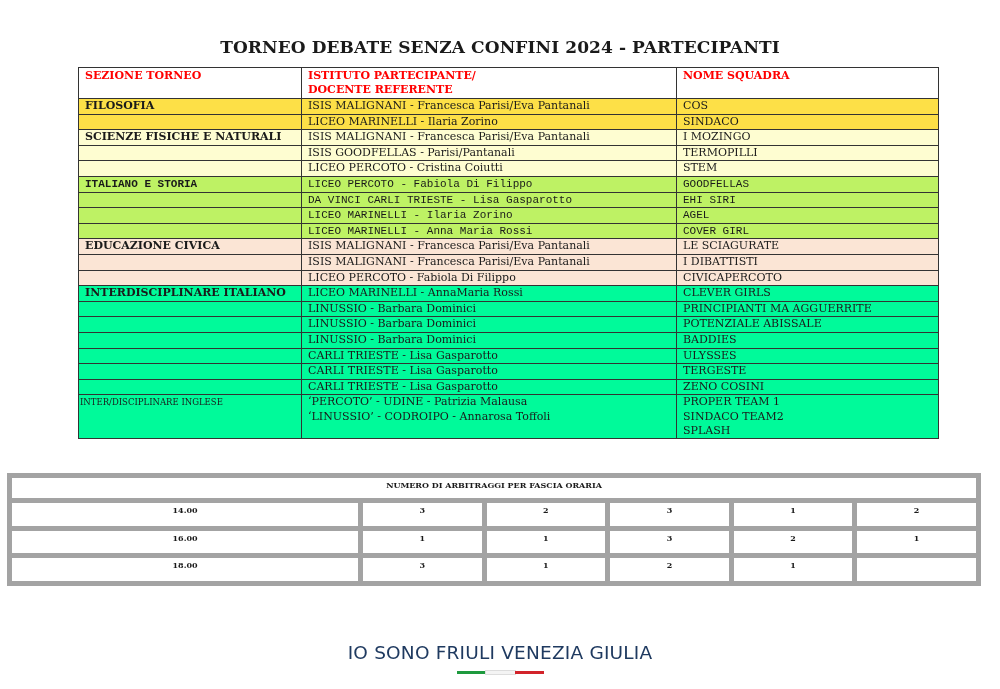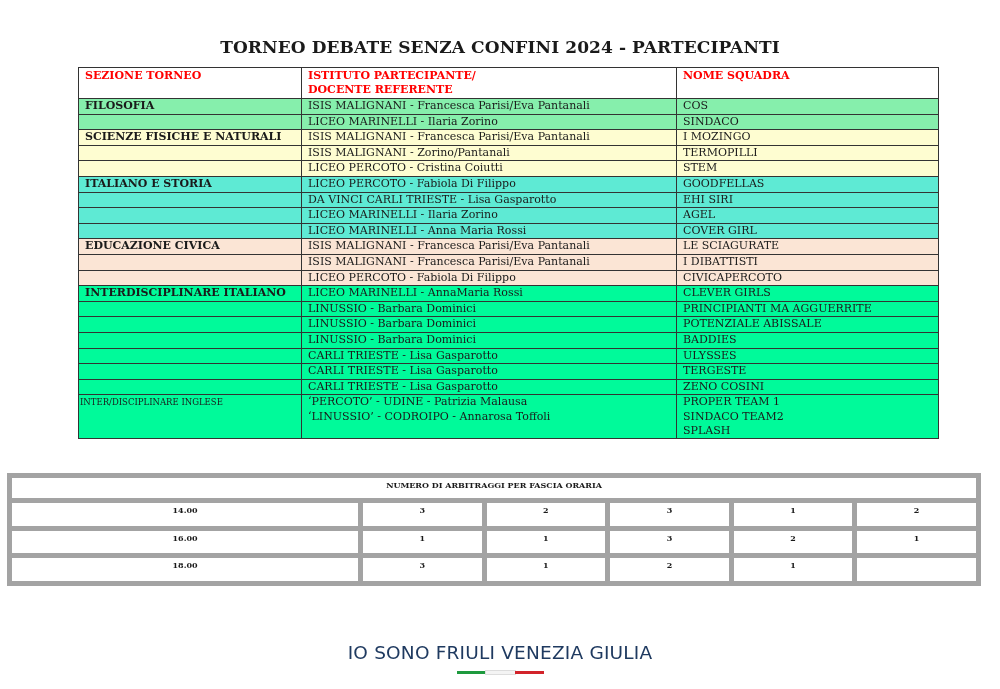--- a/index.html
+++ b/index.html
@@ -12,23 +12,23 @@
   table.main td { border: 1px solid #333; padding: 0 6px; height: 14.6px; line-height: 14.6px;
                   vertical-align: top; white-space: nowrap; }
   table.main tr.head td { height: 29px; line-height: 14px; padding-top: 1px; background: #fff;
                           color: #ff0000; font-weight: bold; }
   table.main td.c1 { width: 210px; }
   table.main td.c2 { width: 362px; }
   table.main td.c3 { width: 249px; }
   td.sec { font-weight: bold; }
   td.sec-small { font-size: 8.5px; padding-left: 1px !important; }
   tr.mlt td { height: 43px; line-height: 14.3px; }
-  .bg-filosofia td { background: #86efac; }
+  .bg-filosofia td { background: #fde047; }
   .bg-scienze td { background: #fefdd1; }
-  .bg-italiano td { background: #5eead4; }
+  .bg-italiano td { background: #bef264; font-family: Liberation Mono, monospace; }
   .bg-civica td { background: #fbe5d5; }
   .bg-interdisc td { background: #00fa9a; }
 
   table.arb { position: absolute; top: 473px; left: 7px; width: 974px;
               border-collapse: collapse; font-size: 8px; font-weight: bold; }
   table.arb td { border: 5px solid #a3a3a3; text-align: center; vertical-align: top;
                  height: 20.5px; padding: 2px 0 0 0; margin-top: 22px; }
   table.arb tr.arb-title td { height: 18px; }
   table.arb td.w-ore { width: 161px; }
   .logo { position: absolute; top: 630px; left: 0; width: 1000px; text-align: center; margin-top: 12px; }
@@ -60,21 +60,21 @@
         <td class="c2">LICEO MARINELLI - Ilaria Zorino</td>
         <td class="c3">SINDACO</td>
       </tr>
       <tr class="bg-scienze">
         <td class="c1 sec">SCIENZE FISICHE E NATURALI</td>
         <td class="c2">ISIS MALIGNANI - Francesca Parisi/Eva Pantanali</td>
         <td class="c3">I MOZINGO</td>
       </tr>
       <tr class="bg-scienze">
         <td class="c1 sec"></td>
-        <td class="c2">ISIS MALIGNANI - Zorino/Pantanali</td>
+        <td class="c2">ISIS GOODFELLAS - Parisi/Pantanali</td>
         <td class="c3">TERMOPILLI</td>
       </tr>
       <tr class="bg-scienze">
         <td class="c1 sec"></td>
         <td class="c2">LICEO PERCOTO - Cristina Coiutti</td>
         <td class="c3">STEM</td>
       </tr>
       <tr class="bg-italiano">
         <td class="c1 sec">ITALIANO E STORIA</td>
         <td class="c2">LICEO PERCOTO - Fabiola Di Filippo</td>

